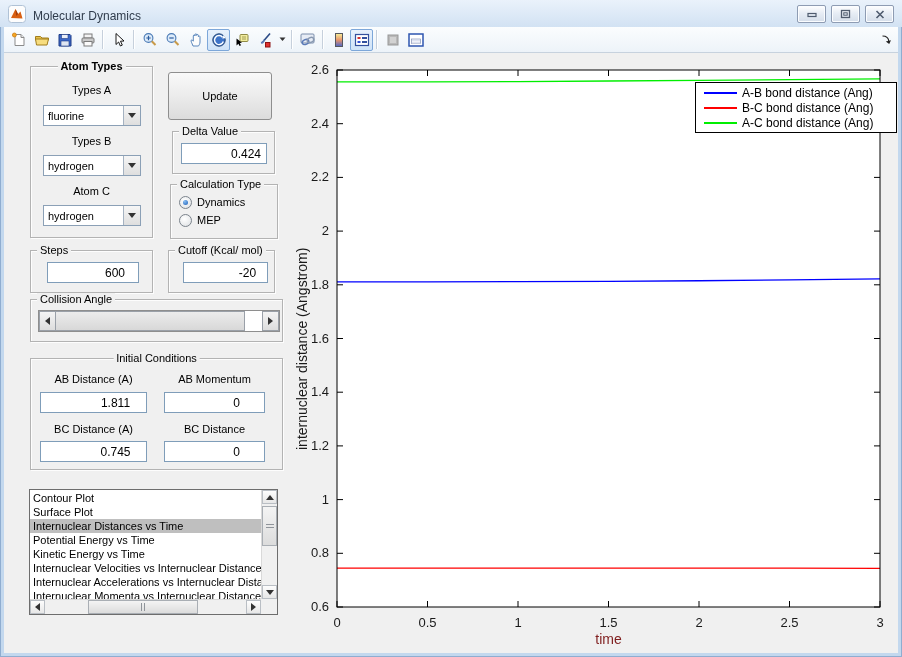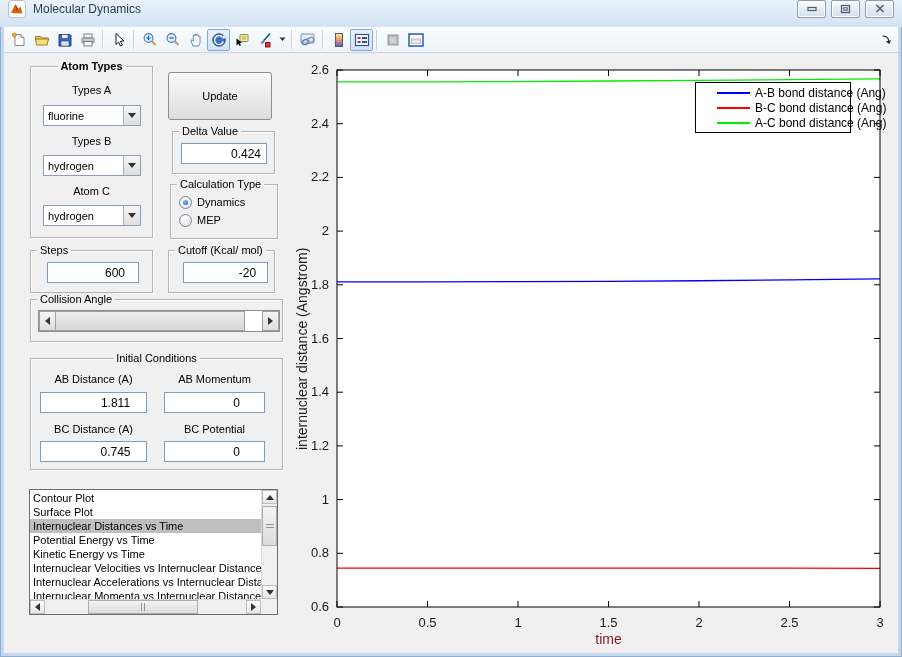--- a/index.html
+++ b/index.html
@@ -1,20 +1,20 @@
 <!DOCTYPE html>
 <html><head>
 <meta charset="utf-8">
 <style>
   * { box-sizing: border-box; margin: 0; padding: 0; }
   body { width: 902px; height: 657px; font-family: "Liberation Sans", sans-serif; background:#fff; }
   .window { position: relative; width: 902px; height: 657px; background:#c3d8ee;
             box-shadow: inset 0 0 0 1px #8fadd0; overflow: hidden; }
   
-  .titlebar { height: 27px; display: flex; align-items: center; padding: 2px 8px 12px 8px;
+  .titlebar { height: 27px; display: flex; align-items: flex-end; padding: 2px 8px 4px 8px;
               background: linear-gradient(#eaf2fb, #d2e2f3); }
   .app-icon { width: 18px; height: 18px; margin-right: 7px; }
   .title-text { font-size: 12px; color: #303c4c; flex: 1; }
   .winbtns { display: flex; gap: 5px; }
   .winbtn { width: 29px; height: 18px; border: 1px solid #8e9cb3; border-radius: 2px;
             background: linear-gradient(#ffffff, #e7edf5 45%, #d5deea);
             box-shadow: inset 0 0 0 1px #fbfdff; display:flex; align-items:center; justify-content:center; }
   
   .toolbar { height: 26px; margin: 0 4px; background: linear-gradient(#fbfdfe,#edf3f9);
              border-bottom: 1px solid #c7d2de; display: flex; align-items: center; padding: 0 3px; position: relative; }
@@ -72,22 +72,22 @@
               display:flex; align-items:center; justify-content:center; }
   .grip-h { width: 8px; border-top:1px solid #8f949a; border-bottom:1px solid #8f949a; height:4px; }
   .grip-v { height: 8px; border-left:1px solid #8f949a; border-right:1px solid #8f949a; width:4px; }
   .sb-corner { position:absolute; right:0; bottom:0; width:16px; height:15px; background:#f0f0f0; }
   
   #chart-svg { position: absolute; left: 0; top: 0; }
   .tick { font: 13px "Liberation Sans", sans-serif; fill: #1a1a1a; }
   .xlab { position: absolute; left: 333px; top: 578px; width: 543px; text-align: center; font-size: 14px; color:#7f1d1d; }
   .ylab { position: absolute; left: 290px; top: 397px; transform: rotate(-90deg); transform-origin: 0 0;
           font-size: 14px; color:#1a1a1a; white-space: nowrap; }
-  .legend { position: absolute; left: 691px; top: 29px; width: 156px; height: 51px; background: #fff;
-            border: 1px solid #000; display: flex; flex-direction: column; justify-content: space-around; padding: 2px 13px; }
+  .legend { position: absolute; left: 691px; top: 29px; width: 202px; height: 51px; background: #fff;
+            border: 1px solid #000; display: flex; flex-direction: column; justify-content: space-around; padding: 2px 0; }
   .leg-row { display: flex; align-items: center; height: 15px; }
   .leg-swatch { width: 33px; height: 2px; margin-left: 8px; margin-right: 5px; flex: none; }
   .leg-text { font-size: 12px; color: #000; white-space: nowrap; }
 </style>
 </head>
 <body>
 
 <div class="window">
 
   <div class="titlebar">
@@ -396,21 +396,21 @@
     </div>
 
     <div class="grp" style="left:26px;top:305px;width:253px;height:112px;">
       <span class="grp-title t-center">Initial Conditions</span>
     </div>
     <div class="lbl" style="left:36px;top:320px;width:107px;">AB Distance (A)</div>
     <div class="lbl" style="left:160px;top:320px;width:101px;">AB Momentum</div>
     <input class="field" style="left: 36px; top: 339px; width: 107px;" value="1.811">
     <input class="field" style="left: 160px; top: 339px; width: 101px;" value="0">
     <div class="lbl" style="left:36px;top:370px;width:107px;">BC Distance (A)</div>
-    <div class="lbl" style="left:160px;top:370px;width:101px;">BC Potential</div>
+    <div class="lbl" style="left:160px;top:370px;width:101px;">BC Distance</div>
     <input class="field" style="left: 36px; top: 388px; width: 107px;" value="0.745">
     <input class="field" style="left: 160px; top: 388px; width: 101px;" value="0">
 
     <div class="listbox">
       <div class="list-rows">
         <div class="lrow">Contour Plot</div>
         <div class="lrow">Surface Plot</div>
         <div class="lrow selected">Internuclear Distances vs Time</div>
         <div class="lrow">Potential Energy vs Time</div>
         <div class="lrow">Kinetic Energy vs Time</div>

